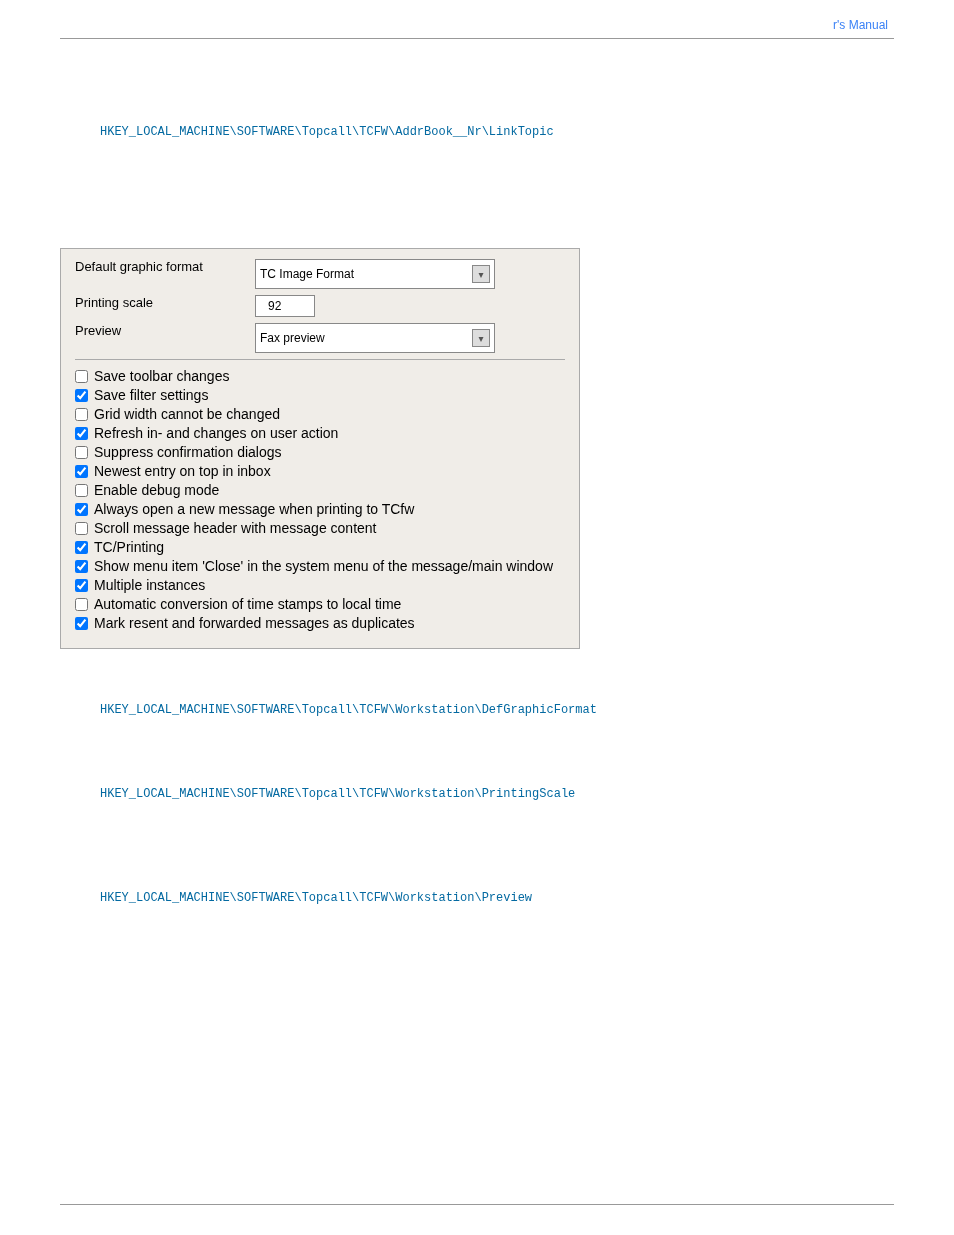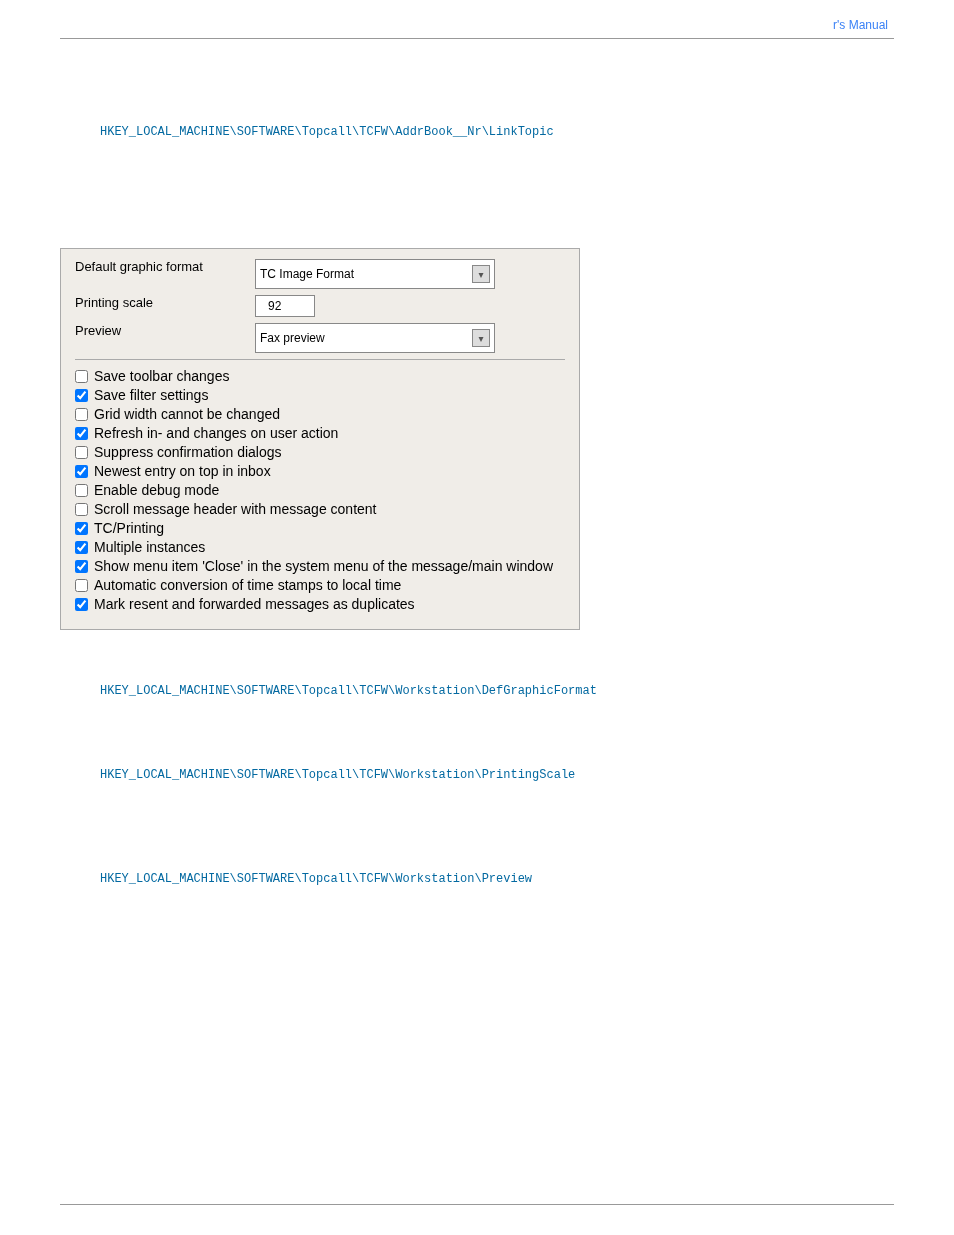--- a/index.html
+++ b/index.html
@@ -250,39 +250,43 @@
         <div class="checkbox-item">
           <input type="checkbox" checked="" style="">
           <label>Newest entry on top in inbox</label>
         </div>
 
         <div class="checkbox-item">
           <input type="checkbox" style="">
           <label>Enable debug mode</label>
         </div>
 
+        <div class="checkbox-item">
+          <input type="checkbox" checked="" style="">
+          <label>Always open a new message when printing to TCfw</label>
+        </div>
 
         <div class="checkbox-item">
           <input type="checkbox" style="">
           <label>Scroll message header with message content</label>
         </div>
 
         <div class="checkbox-item">
           <input type="checkbox" checked="" style="">
           <label>TC/Printing</label>
         </div>
 
         <div class="checkbox-item">
           <input type="checkbox" checked="" style="">
+          <label>Show menu item 'Close' in the system menu of the message/main window</label>
+        </div>
+
+        <div class="checkbox-item">
+          <input type="checkbox" checked="" style="">
           <label>Multiple instances</label>
-        </div>
-
-        <div class="checkbox-item">
-          <input type="checkbox" checked="" style="">
-          <label>Show menu item 'Close' in the system menu of the message/main window</label>
         </div>
 
         <div class="checkbox-item">
           <input type="checkbox" style="">
           <label>Automatic conversion of time stamps to local time</label>
         </div>
 
         <div class="checkbox-item">
           <input type="checkbox" checked="" style="">
           <label>Mark resent and forwarded messages as duplicates</label>

